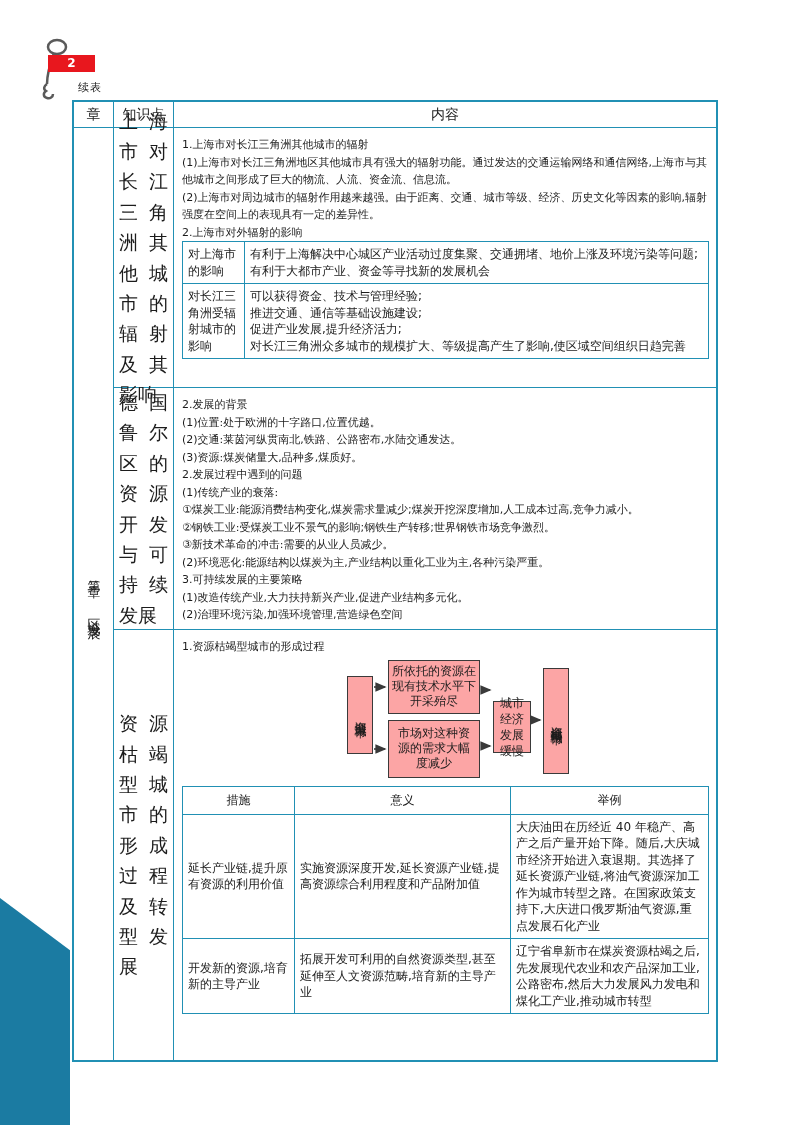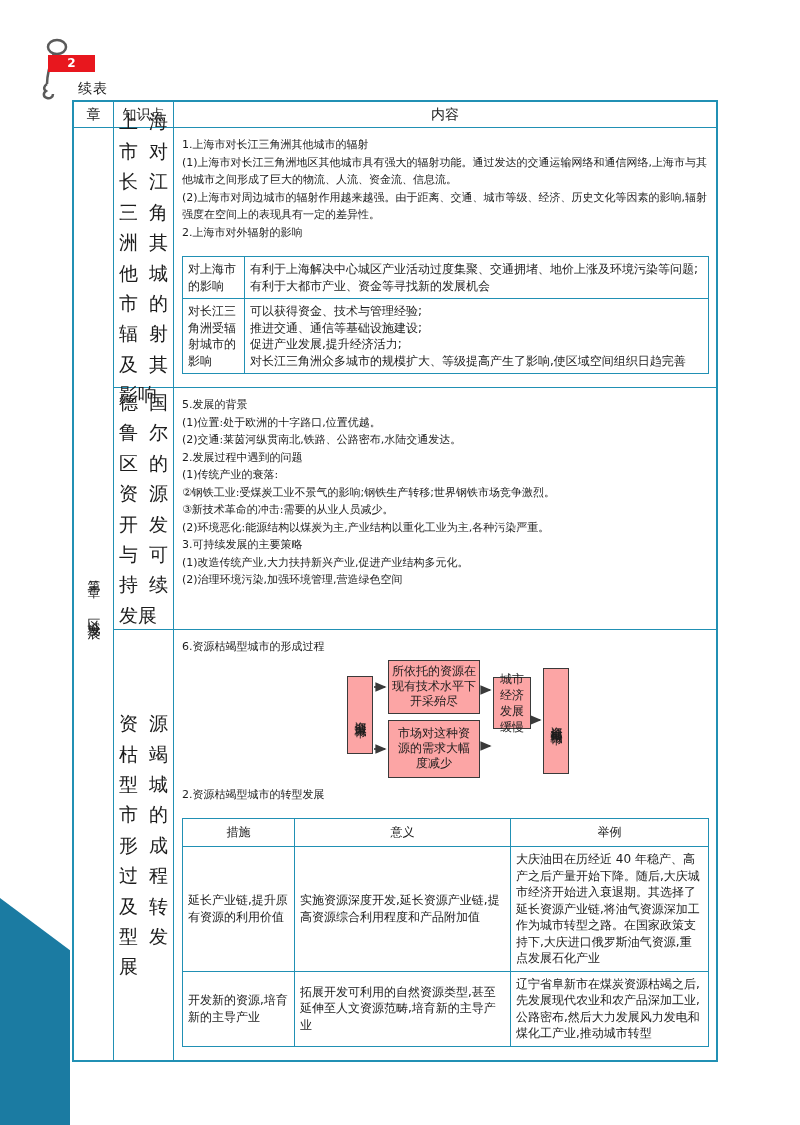--- a/index.html
+++ b/index.html
@@ -12,21 +12,21 @@
     color: #1c1c1c;
     overflow: hidden;
   }
   
   .key-icon { position:absolute; left:40px; top:38px; width:30px; height:64px; }
   .num-badge {
     position:absolute; left:48px; top:55px; width:47px; height:17px;
     background:#e8171e; color:#fff; font-size:12px; font-weight:bold;
     text-align:center; line-height:17px; z-index:2;
   }
-  .cont-label { position:absolute; left:78px; top:80px; font-size:14px; letter-spacing:1px; }
+  .cont-label { position:absolute; left:78px; top:80px; font-size:11px; letter-spacing:1px; }
 
   
   .main-table {
     position:absolute; left:72px; top:100px; width:646px; height:962px;
     border:2px solid #2190b4;
     display:grid;
     grid-template-columns:40px 60px 1fr;
     grid-template-rows:26px 260px 242px 1fr;
     background:#fff;
   }
@@ -41,39 +41,39 @@
   .vtext { writing-mode:vertical-rl; text-orientation:upright; letter-spacing:3px; font-size:13px; }
   .kp-cell {
     display:flex; align-items:center; justify-content:center;
     padding:4px 5px; text-align:justify; line-height:1.6; font-size:19px;
   }
   .kp-cell span { width:100%; word-break:break-all; }
   .content-cell { padding:8px 7px 6px 8px; }
   .para { font-size:11px; line-height:17.5px; word-break:break-all; }
 
   
-  .inner-table { border:1.5px solid #2190b4; margin-top:15px; width:100%; border-collapse:collapse; }
+  .inner-table { border:1.5px solid #2190b4; margin-top:0; width:100%; border-collapse:collapse; }
   .inner-table td, .inner-table th { border:1px solid #2190b4; font-size:12px; line-height:16.5px; padding:4px 5px; vertical-align:middle; font-weight:normal; word-break:break-all; }
   .impact-label { width:62px; }
   .it2-head { text-align:center; height:28px; }
   .col-measure { width:112px; }
   .col-meaning { width:216px; }
 
   
   .flow { position:relative; width:232px; height:122px; margin:4px 0 4px 165px; }
   .fbox {
     position:absolute; border:1.5px solid #3a3a3a; background:#fca5a5;
     display:flex; align-items:center; justify-content:center;
     font-size:12px; line-height:15px; text-align:center;
   }
   .fbox.vert { writing-mode:vertical-rl; text-orientation:upright; letter-spacing:1px; }
   .fb1 { left:0;   top:16px; width:26px;  height:78px; }
   .fb2 { left:41px; top:0;    width:92px; height:54px; padding:2px; }
   .fb3 { left:41px; top:60px; width:92px; height:58px; padding:9px; }
-  .fb4 { left:146px; top:17px; width:38px; height:52px; }
+  .fb4 { left:146px; top:41px; width:38px; height:52px; }
   .fb4 span { display:block; width:26px; word-break:break-all; line-height:16px; }
   .fb5 { left:196px; top:8px; width:26px; height:106px; }
   .flow-arrows { position:absolute; left:0; top:0; width:232px; height:122px; pointer-events:none; }
 
   
   .corner {
     position:absolute; left:0; top:898px; width:70px; height:227px;
     background:#1b7ba2;
     clip-path:polygon(0 0, 100% 23%, 100% 100%, 0 100%);
   }
@@ -134,38 +134,40 @@
           </td>
         </tr>
       </tbody>
         </table>
     </div>
 
     <div class="cell kp-cell bdr bdb">
       <span>德国鲁尔区的资源开发与可持续发展</span>
     </div>
     <div class="cell content-cell bdb">
-      <div class="para">5.发展的背景</div>
+      <div class="para">2.发展的背景</div>
       <div class="para">(1)位置:处于欧洲的十字路口,位置优越。</div>
       <div class="para">(2)交通:莱茵河纵贯南北,铁路、公路密布,水陆交通发达。</div>
+      <div class="para">(3)资源:煤炭储量大,品种多,煤质好。</div>
       <div class="para">2.发展过程中遇到的问题</div>
       <div class="para">(1)传统产业的衰落:</div>
+      <div class="para">①煤炭工业:能源消费结构变化,煤炭需求量减少;煤炭开挖深度增加,人工成本过高,竞争力减小。</div>
       <div class="para">②钢铁工业:受煤炭工业不景气的影响;钢铁生产转移;世界钢铁市场竞争激烈。</div>
       <div class="para">③新技术革命的冲击:需要的从业人员减少。</div>
       <div class="para">(2)环境恶化:能源结构以煤炭为主,产业结构以重化工业为主,各种污染严重。</div>
       <div class="para">3.可持续发展的主要策略</div>
       <div class="para">(1)改造传统产业,大力扶持新兴产业,促进产业结构多元化。</div>
       <div class="para">(2)治理环境污染,加强环境管理,营造绿色空间</div>
     </div>
 
     <div class="cell kp-cell bdr">
       <span>资源枯竭型城市的形成过程及转型发展</span>
     </div>
     <div class="cell content-cell">
-      <div class="para">6.资源枯竭型城市的形成过程</div>
+      <div class="para">1.资源枯竭型城市的形成过程</div>
 
       <div class="flow">
         <div class="fbox vert fb1">资源型城市</div>
         <div class="fbox fb2">所依托的资源在现有技术水平下开采殆尽</div>
         <div class="fbox fb3">市场对这种资源的需求大幅度减少</div>
         <div class="fbox fb4">
             <span>城市经济发展缓慢</span>
           </div>
         <div class="fbox vert fb5">资源枯竭型城市</div>
         <svg class="flow-arrows" viewBox="0 0 232 122">
@@ -175,21 +177,20 @@
             </marker>
           </defs>
           <line x1="27" y1="27" x2="38" y2="27" stroke="#3a3a3a" stroke-width="1.6" marker-end="url(#ah)"></line>
           <line x1="27" y1="89" x2="38" y2="89" stroke="#3a3a3a" stroke-width="1.6" marker-end="url(#ah)"></line>
           <line x1="134" y1="30" x2="143" y2="30" stroke="#3a3a3a" stroke-width="1.6" marker-end="url(#ah)"></line>
           <line x1="134" y1="86" x2="143" y2="86" stroke="#3a3a3a" stroke-width="1.6" marker-end="url(#ah)"></line>
           <line x1="185" y1="60" x2="193" y2="60" stroke="#3a3a3a" stroke-width="1.6" marker-end="url(#ah)"></line>
         </svg>
       </div>
 
-      <div class="para">2.资源枯竭型城市的转型发展</div>
 
       <table class="inner-table">
         <tbody>
             <tr>
           <th class="it2-head col-measure">措施</th>
           <th class="it2-head col-meaning">意义</th>
           <th class="it2-head">举例</th>
         </tr>
         <tr>
           <td>延长产业链,提升原有资源的利用价值</td>

